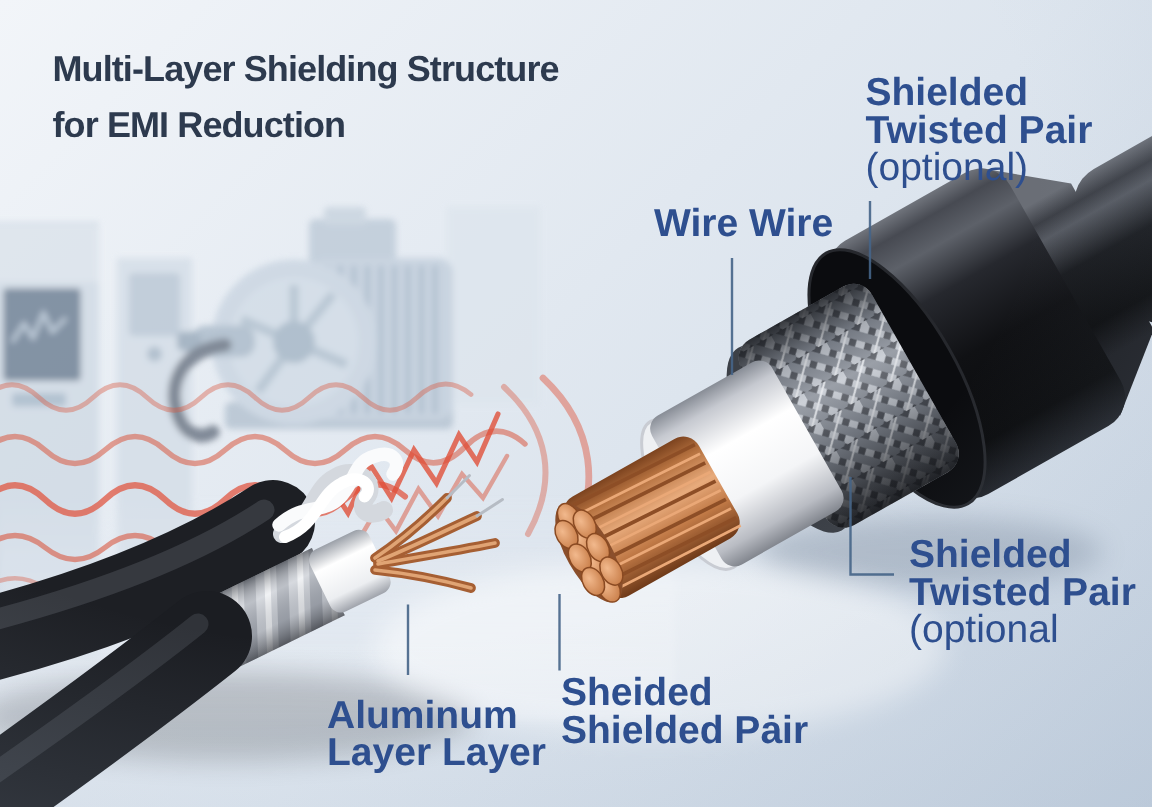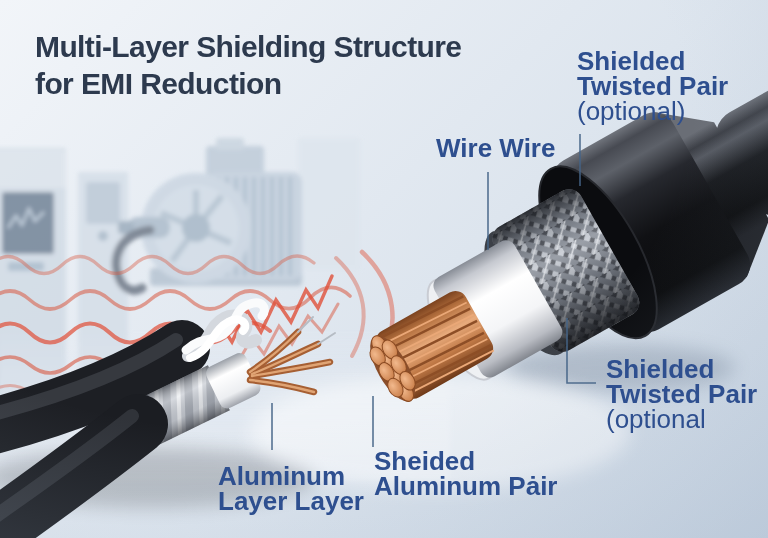--- a/index.html
+++ b/index.html
@@ -10,21 +10,21 @@
   html,body{width:768px;height:538px;overflow:hidden}
   body{
     position:relative;
     font-family:"Liberation Sans", sans-serif;
     background:linear-gradient(135deg,var(--bg-top) 0%,var(--bg-mid) 55%,var(--bg-bot) 100%);
   }
   .stage{position:absolute;inset:0}
   svg{position:absolute;left:0;top:0}
   .title{
     position:absolute;left:35px;top:28px;
-    font-size:30px;line-height:37px;font-weight:700;
+    font-size:24px;line-height:37px;font-weight:700;
     color:var(--title);letter-spacing:-0.6px;white-space:nowrap;
   }
   .callout{
     position:absolute;color:var(--label);font-weight:700;
     font-size:26px;line-height:25px;white-space:nowrap;
   }
   .callout .light{font-weight:400}
   .co-drain{left:436px;top:136px}
   .co-stp-top{left:577px;top:49px}
   .co-stp-right{left:606px;top:357px}
@@ -299,16 +299,16 @@
     <div class="light">(optional</div>
   </div>
 
   <div class="callout co-alum">
     <div>Aluminum</div>
     <div>Layer Layer</div>
   </div>
 
   <div class="callout co-stp-bottom">
     <div>Sheided</div>
-    <div>Aluminum Pȧir</div>
+    <div>Shielded Pȧir</div>
   </div>
 
 </div>
 
 </body></html>

